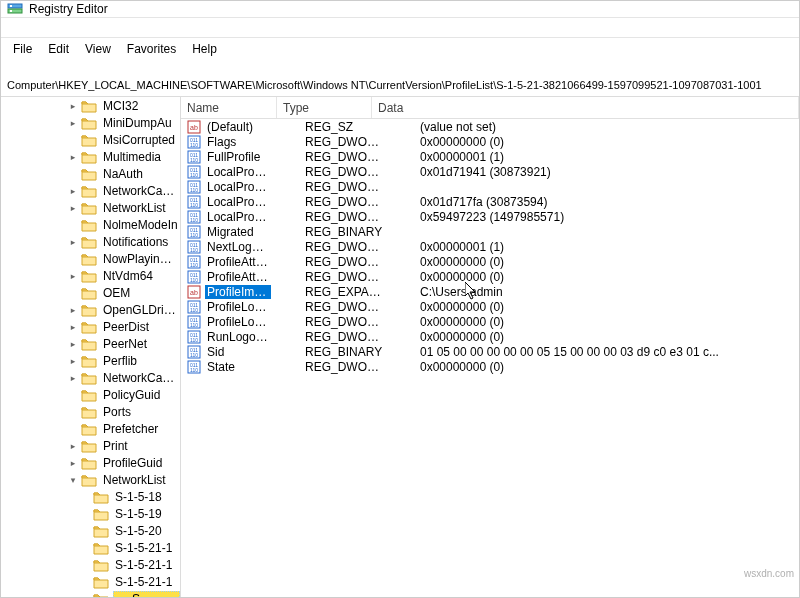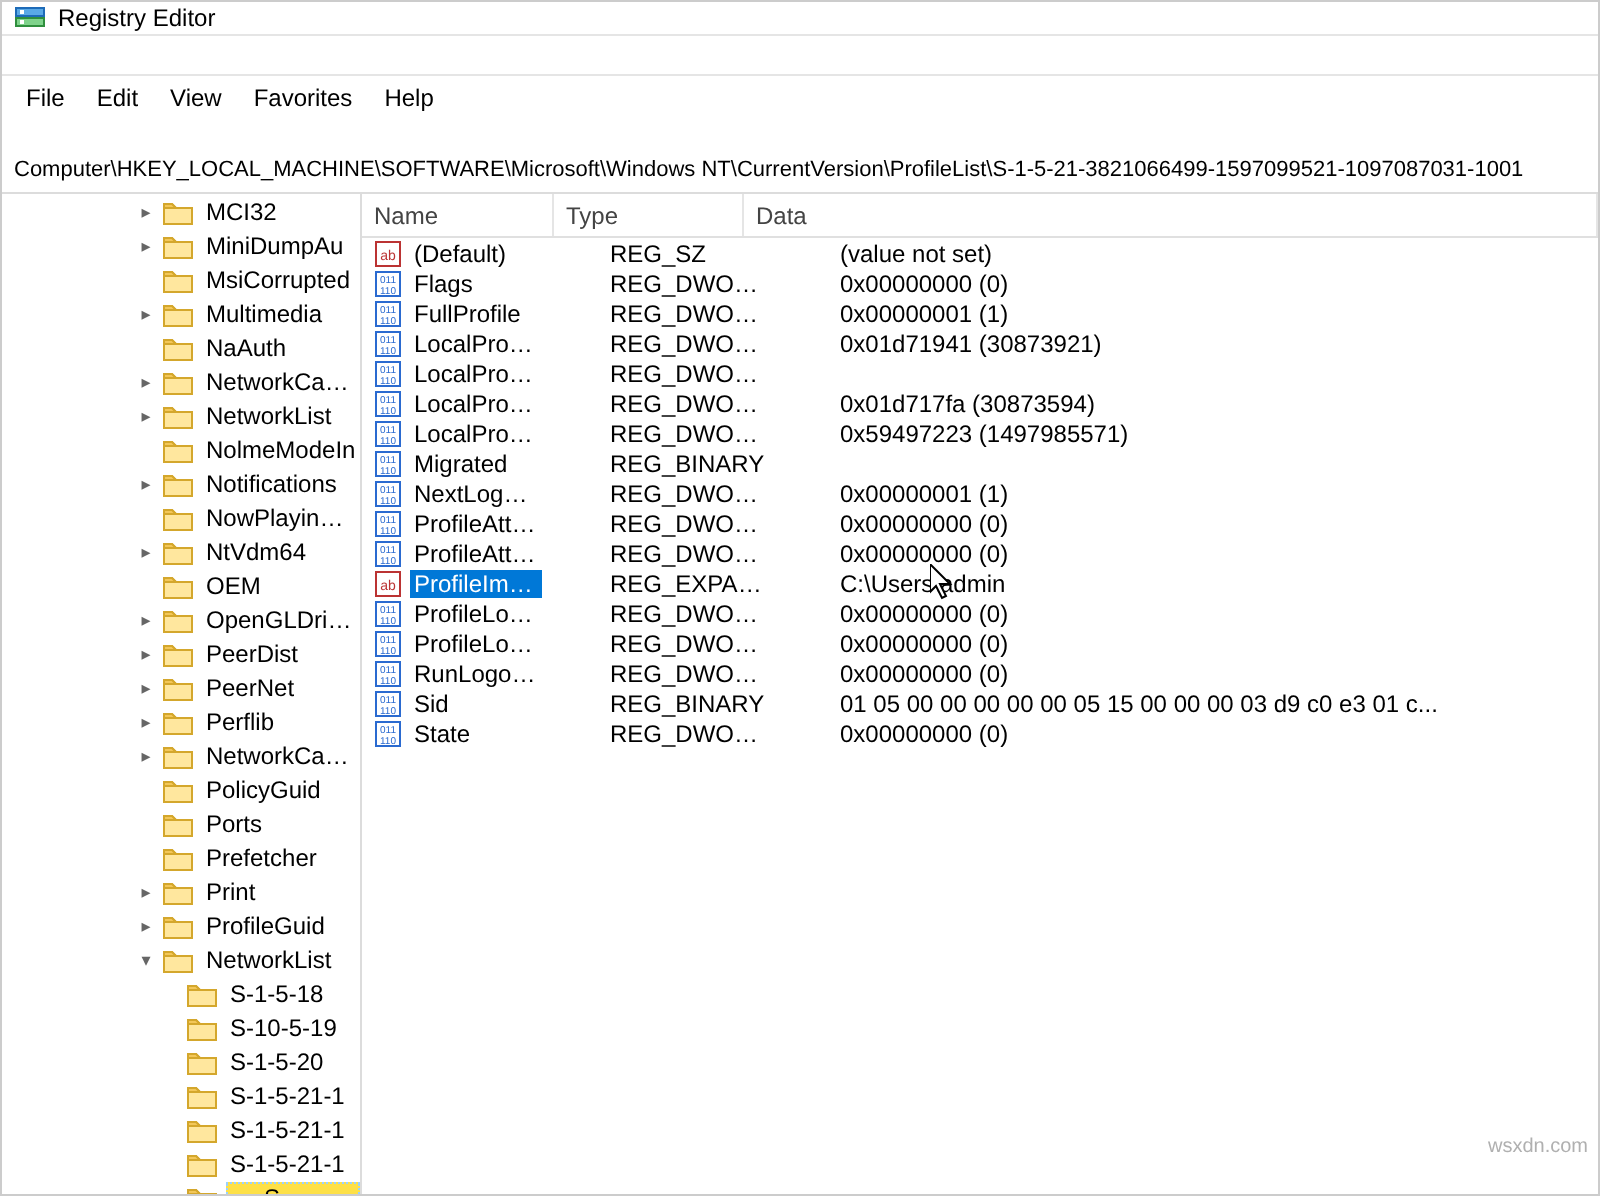--- a/index.html
+++ b/index.html
@@ -422,21 +422,21 @@
         </svg>
         <span class="label">S-1-5-18</span>
       </div>
       <div class="tree-node">
         <span class="spacer" style="width:72px"></span>
         <span class="chevron"></span>
         <svg class="folder" viewBox="0 0 16 14">
           <path d="M1 3 L5 3 L7 5 L15 5 L15 13 L1 13 Z" fill="#ffe79e" stroke="#d4a72c"></path>
           <path d="M1 3 L5 3 L7 5 L1 5 Z" fill="#f3c759" stroke="#d4a72c"></path>
         </svg>
-        <span class="label">S-10-5-19</span>
+        <span class="label">S-1-5-19</span>
       </div>
       <div class="tree-node">
         <span class="spacer" style="width:72px"></span>
         <span class="chevron"></span>
         <svg class="folder" viewBox="0 0 16 14">
           <path d="M1 3 L5 3 L7 5 L15 5 L15 13 L1 13 Z" fill="#ffe79e" stroke="#d4a72c"></path>
           <path d="M1 3 L5 3 L7 5 L1 5 Z" fill="#f3c759" stroke="#d4a72c"></path>
         </svg>
         <span class="label">S-1-5-20</span>
       </div>

